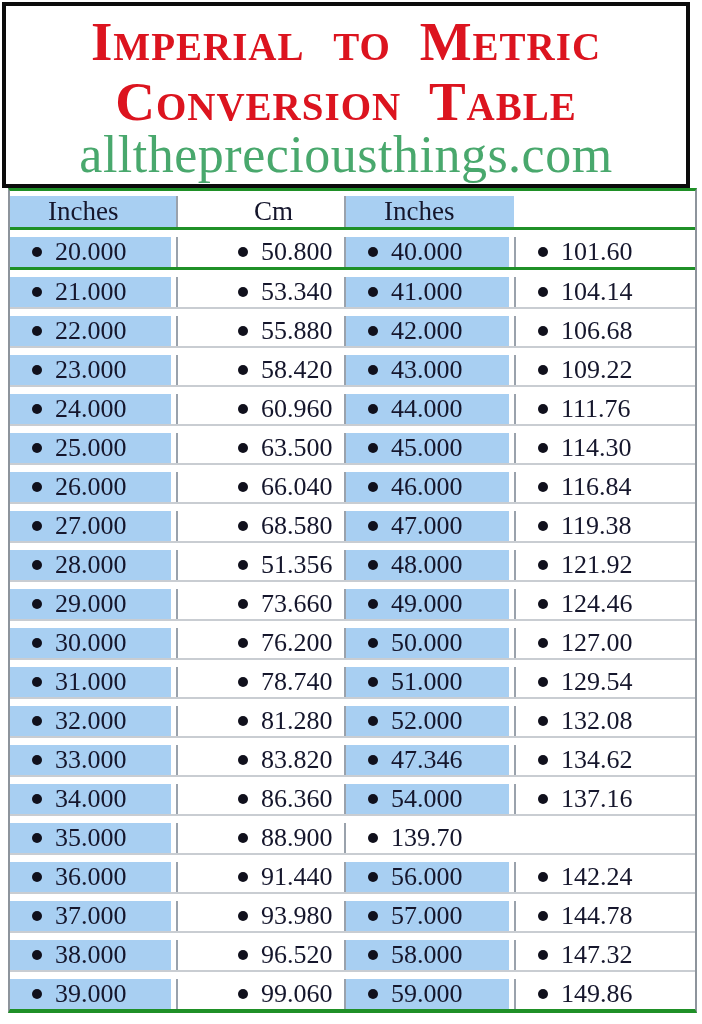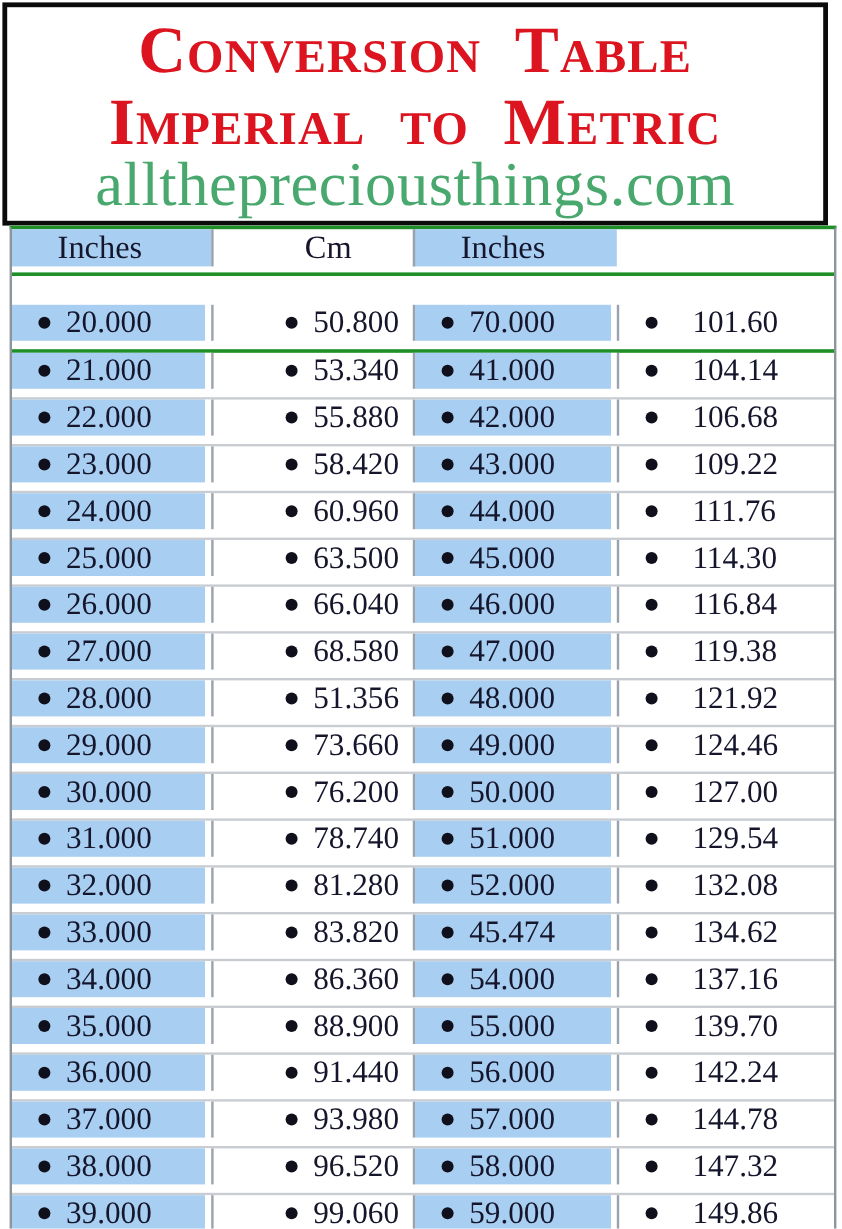--- a/index.html
+++ b/index.html
@@ -25,52 +25,52 @@
     font-size:52px;line-height:46px;letter-spacing:0.5px;
   }
   
   .tbl{
     position:absolute;left:8px;top:188px;width:685px;
     background:#ffffff;
     border-left:2px solid #8d949c;border-right:2px solid #8d949c;
     border-top:3px solid var(--rule-green,#1f9027);
     border-bottom:4px solid var(--rule-green,#1f9027);
   }
-  .row{display:flex;align-items:flex-start;}
+  .row{display:flex;align-items:flex-end;}
   .hrow{height:36px;border-bottom:3px solid var(--rule-green,#1f9027);}
   .drow{height:37px;}
   .drow + .drow{border-top:2px solid #c9cdd2;}
-  .drow:nth-child(2){border-bottom:3px solid var(--rule-green,#1f9027);margin-top:24px;}
+  .drow:nth-child(2){border-bottom:3px solid var(--rule-green,#1f9027);}
   .drow:nth-child(3){border-top:none;}
   .cell{
     display:flex;align-items:center;box-sizing:border-box;
     color:var(--text-navy,#15162c);font-size:26px;white-space:nowrap;overflow:hidden;
   }
   .cell + .cell{border-left:2px solid #9aa2ac;}
   .col0{width:166px;}
   .col1{width:168px;padding-left:38px;}
   .col2{width:170px;}
-  .col3{flex:1;gap:16px;}
+  .col3{flex:1;}
   .blue{background:var(--cell-blue,#a8cff2);}
   .blue.grad{background:linear-gradient(90deg,var(--cell-blue,#a8cff2) calc(100% - 5px),#ffffff calc(100% - 5px));}
   .head span{padding-left:38px;font-size:27px;}
   .dot{
     width:10px;height:10px;border-radius:50%;
     background:#10101c;flex:0 0 auto;
     margin-left:22px;margin-right:13px;
   }
   .val{display:inline-block;}
 </style>
 </head>
 <body>
 
 <div class="page">
   <div class="banner">
+    <div class="title">Imperial to Metric</div>
     <div class="title">Conversion Table</div>
-    <div class="title">Imperial to Metric</div>
     <div class="site">allthepreciousthings.com</div>
   </div>
 
   <div class="tbl">
     <div class="row hrow">
         <div class="cell head col0 blue">
           <span>Inches</span>
         </div>
         <div class="cell head col1">
           <span>Cm</span>
@@ -87,21 +87,21 @@
         <div class="cell col0 blue grad">
           <span class="dot"></span>
           <span class="val">20.000</span>
         </div>
         <div class="cell col1">
           <span class="dot"></span>
           <span class="val">50.800</span>
         </div>
         <div class="cell col2 blue grad">
           <span class="dot"></span>
-          <span class="val">70.000</span>
+          <span class="val">40.000</span>
         </div>
         <div class="cell col3">
           <span class="dot"></span>
           <span class="val">101.60</span>
         </div>
       </div>
       <div class="row drow">
         <div class="cell col0 blue grad">
           <span class="dot"></span>
           <span class="val">21.000</span>
@@ -321,21 +321,21 @@
         <div class="cell col0 blue grad">
           <span class="dot"></span>
           <span class="val">33.000</span>
         </div>
         <div class="cell col1">
           <span class="dot"></span>
           <span class="val">83.820</span>
         </div>
         <div class="cell col2 blue grad">
           <span class="dot"></span>
-          <span class="val">45.474</span>
+          <span class="val">47.346</span>
         </div>
         <div class="cell col3">
           <span class="dot"></span>
           <span class="val">134.62</span>
         </div>
       </div>
       <div class="row drow">
         <div class="cell col0 blue grad">
           <span class="dot"></span>
           <span class="val">34.000</span>
@@ -354,24 +354,20 @@
         </div>
       </div>
       <div class="row drow">
         <div class="cell col0 blue grad">
           <span class="dot"></span>
           <span class="val">35.000</span>
         </div>
         <div class="cell col1">
           <span class="dot"></span>
           <span class="val">88.900</span>
-        </div>
-        <div class="cell col2 blue grad">
-          <span class="dot"></span>
-          <span class="val">55.000</span>
         </div>
         <div class="cell col3">
           <span class="dot"></span>
           <span class="val">139.70</span>
         </div>
       </div>
       <div class="row drow">
         <div class="cell col0 blue grad">
           <span class="dot"></span>
           <span class="val">36.000</span>

